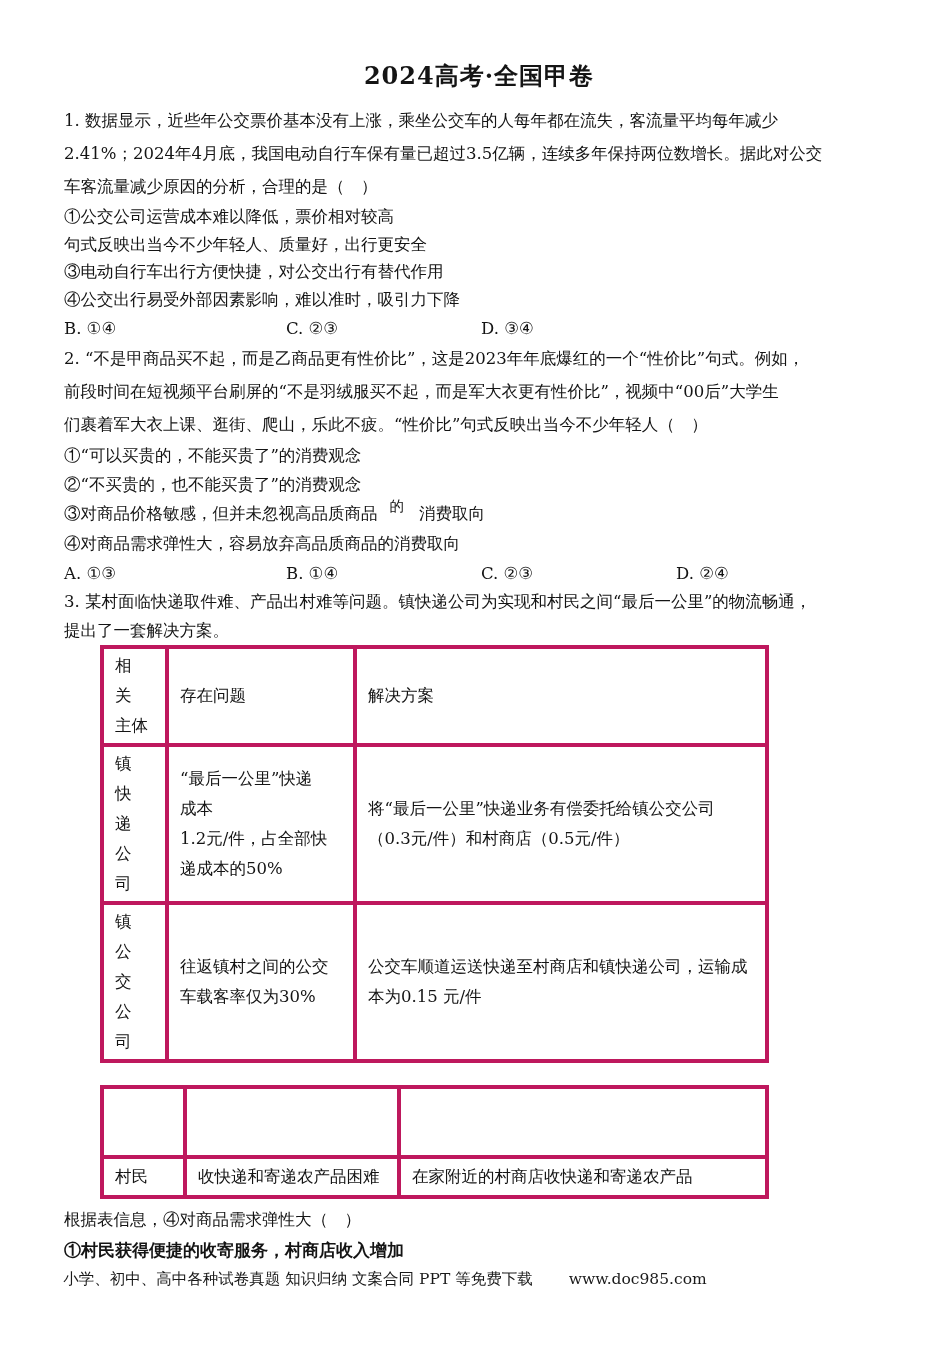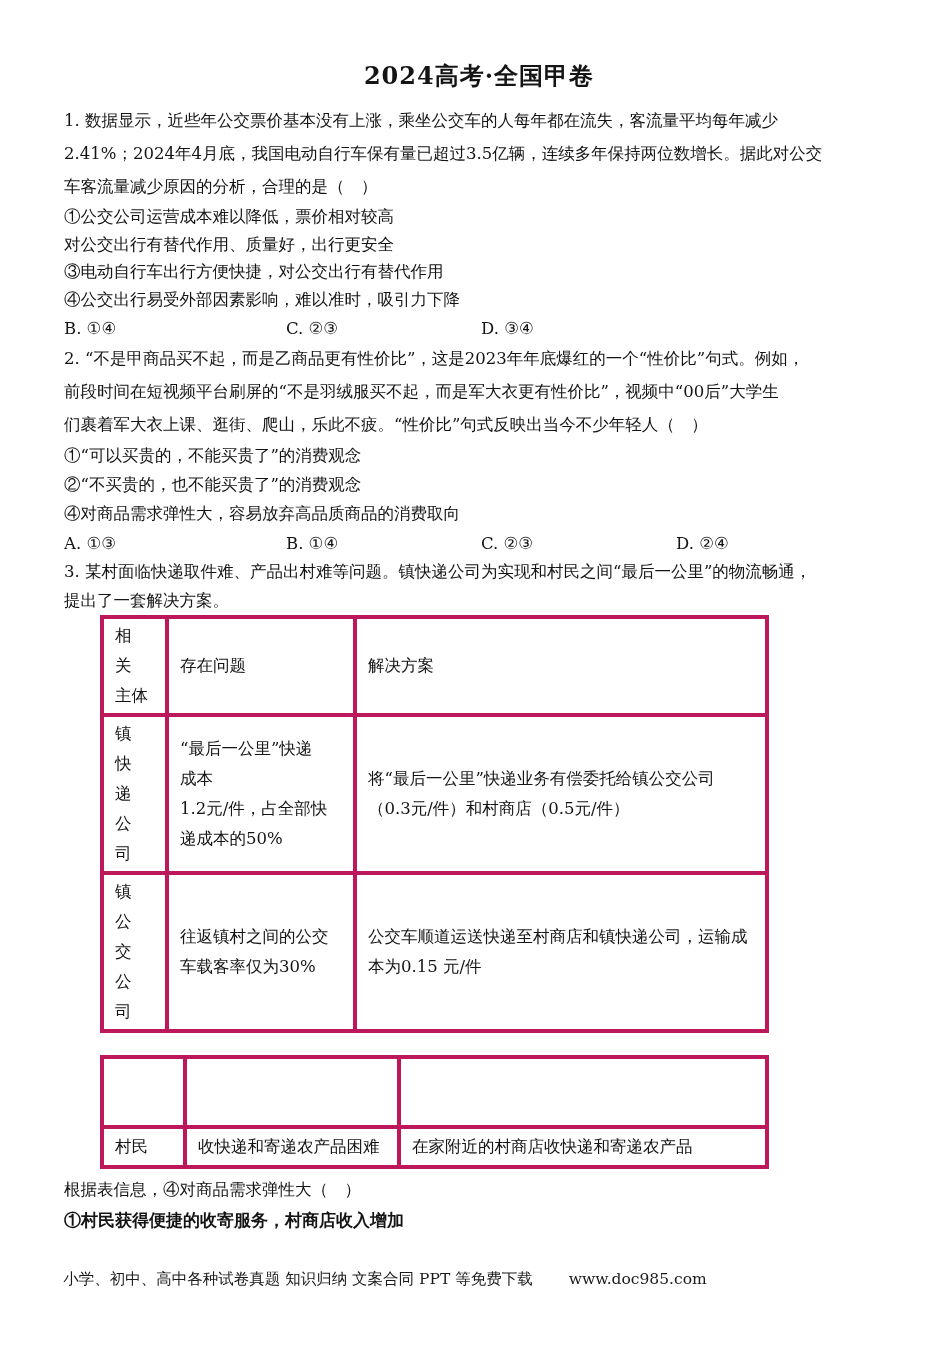--- a/index.html
+++ b/index.html
@@ -46,36 +46,37 @@
 
 <div class="content">
 
   <h1 class="doc-title">2024高考·全国甲卷</h1>
 
   <section>
     <p class="stem q1-stem">1. 数据显示，近些年公交票价基本没有上涨，乘坐公交车的人每年都在流失，客流量平均每年减少
 2.41%；2024年4月底，我国电动自行车保有量已超过3.5亿辆，连续多年保持两位数增长。据此对公交
 车客流量减少原因的分析，合理的是（　）</p>
     <div class="opt">①公交公司运营成本难以降低，票价相对较高</div>
-    <div class="opt">对公交出行有替代作用、质量好，出行更安全</div>
+    <div class="opt">句式反映出当今不少年轻人、质量好，出行更安全</div>
     <div class="opt">③电动自行车出行方便快捷，对公交出行有替代作用</div>
     <div class="opt">④公交出行易受外部因素影响，难以准时，吸引力下降</div>
     <div class="choices">
       <span>B. ①④</span>
       <span>C. ②③</span>
       <span>D. ③④</span>
     </div>
   </section>
 
   <section>
     <p class="stem">2. “不是甲商品买不起，而是乙商品更有性价比”，这是2023年年底爆红的一个“性价比”句式。例如，
 前段时间在短视频平台刷屏的“不是羽绒服买不起，而是军大衣更有性价比”，视频中“00后”大学生
 们裹着军大衣上课、逛街、爬山，乐此不疲。“性价比”句式反映出当今不少年轻人（　）</p>
     <div class="opt2">①“可以买贵的，不能买贵了”的消费观念</div>
     <div class="opt2">②“不买贵的，也不能买贵了”的消费观念</div>
+    <div class="opt2"><span>③对商品价格敏感，但并未忽视高品质商品</span><span class="sup-de">的</span><span>消费取向</span></div>
     <div class="opt2">④对商品需求弹性大，容易放弃高品质商品的消费取向</div>
     <div class="choices">
       <span>A. ①③</span>
       <span>B. ①④</span>
       <span>C. ②③</span>
       <span>D. ②④</span>
     </div>
   </section>
 
   <section>

